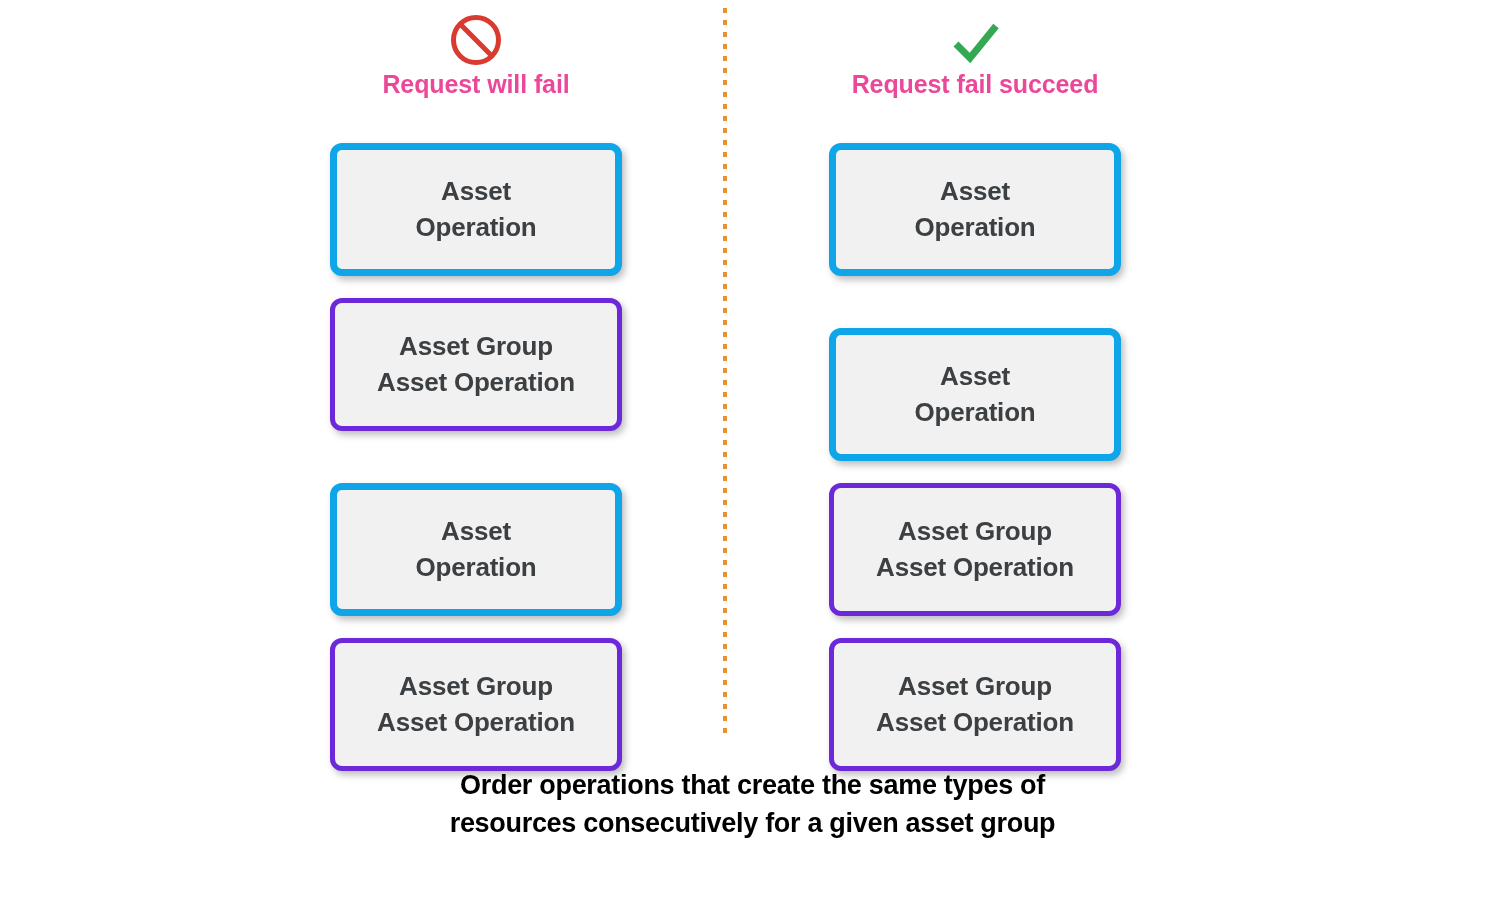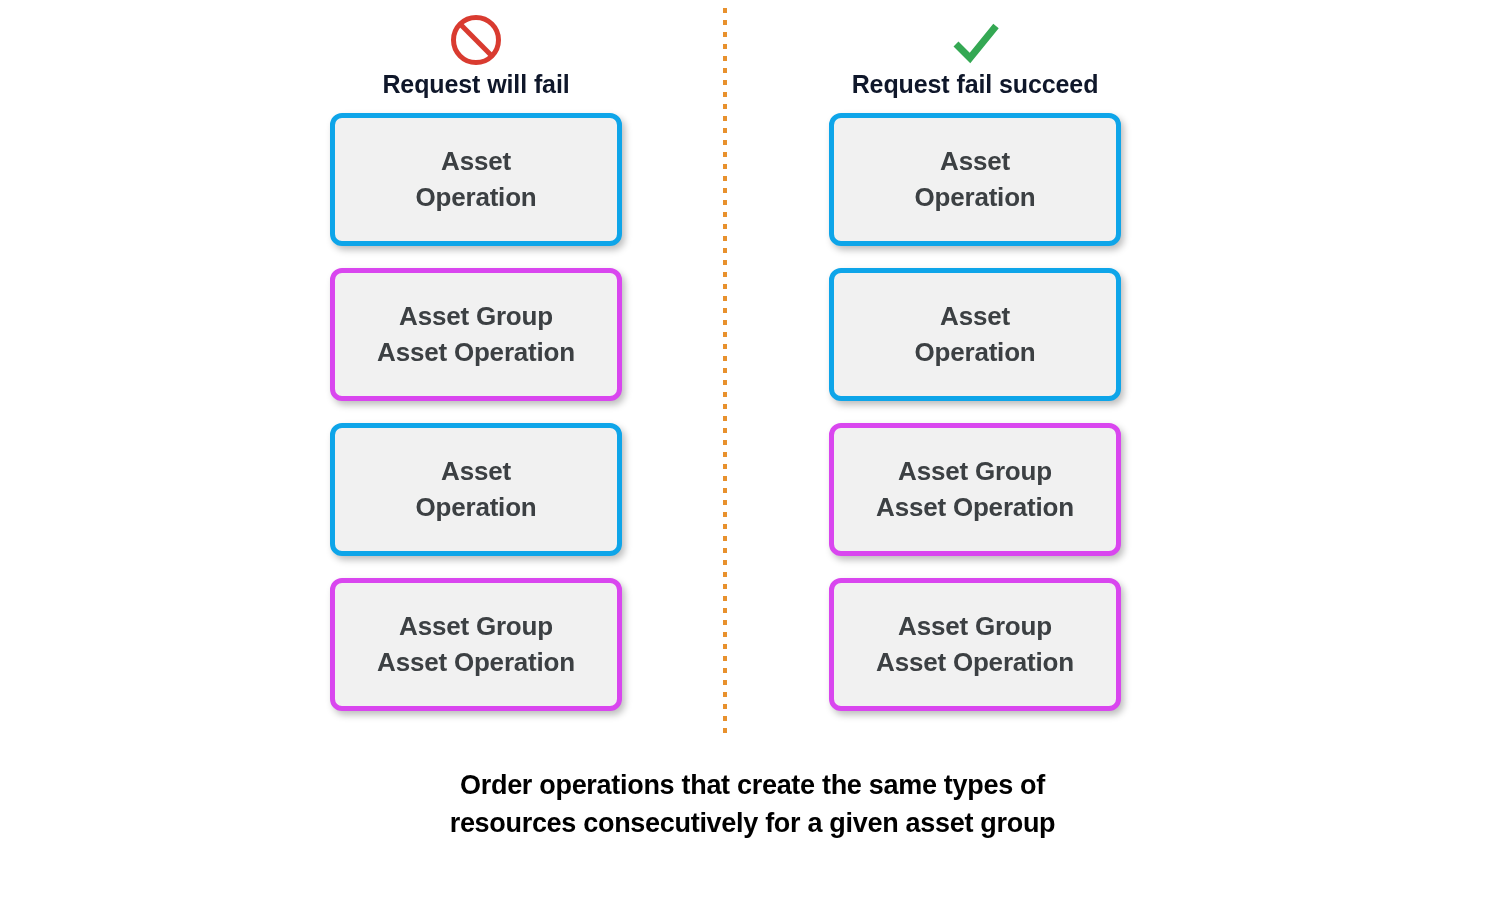--- a/index.html
+++ b/index.html
@@ -59,21 +59,21 @@
     margin: 0 auto;
     height: 58px;
     line-height: 0;
   }
   .header-icon svg { display: block; margin: 0 auto; }
 
   .header-label {
     display: block;
     font-size: 25px;
     font-weight: bold;
-    color: #0f172a;
+    color: #ec4899;
     letter-spacing: -0.1px;
     margin-top: 0px;
     white-space: nowrap;
   }
 
   
   .card-stack {
     position: absolute;
     top: 113px;
     left: 0;
@@ -88,22 +88,22 @@
     box-sizing: border-box;
     width: 292px;
     height: 133px;
     background: #f1f1f1;
     border-radius: 12px;
     display: flex;
     align-items: center;
     justify-content: center;
     box-shadow: 3px 4px 7px rgba(0, 0, 0, 0.26);
   }
-  .card.blue   { border: 5px solid #0ea5e9; }
-  .card.orange { border: 5px solid #d946ef; }
+  .card.blue   { border: 7px solid #0ea5e9; margin-top: 30px; }
+  .card.orange { border: 5px solid #6d28d9; }
 
   .card-text {
     font-size: 26px;
     font-weight: bold;
     color: #3c4043;
     line-height: 1.38;
     text-align: center;
     white-space: pre-line;
     letter-spacing: -0.2px;
   }

